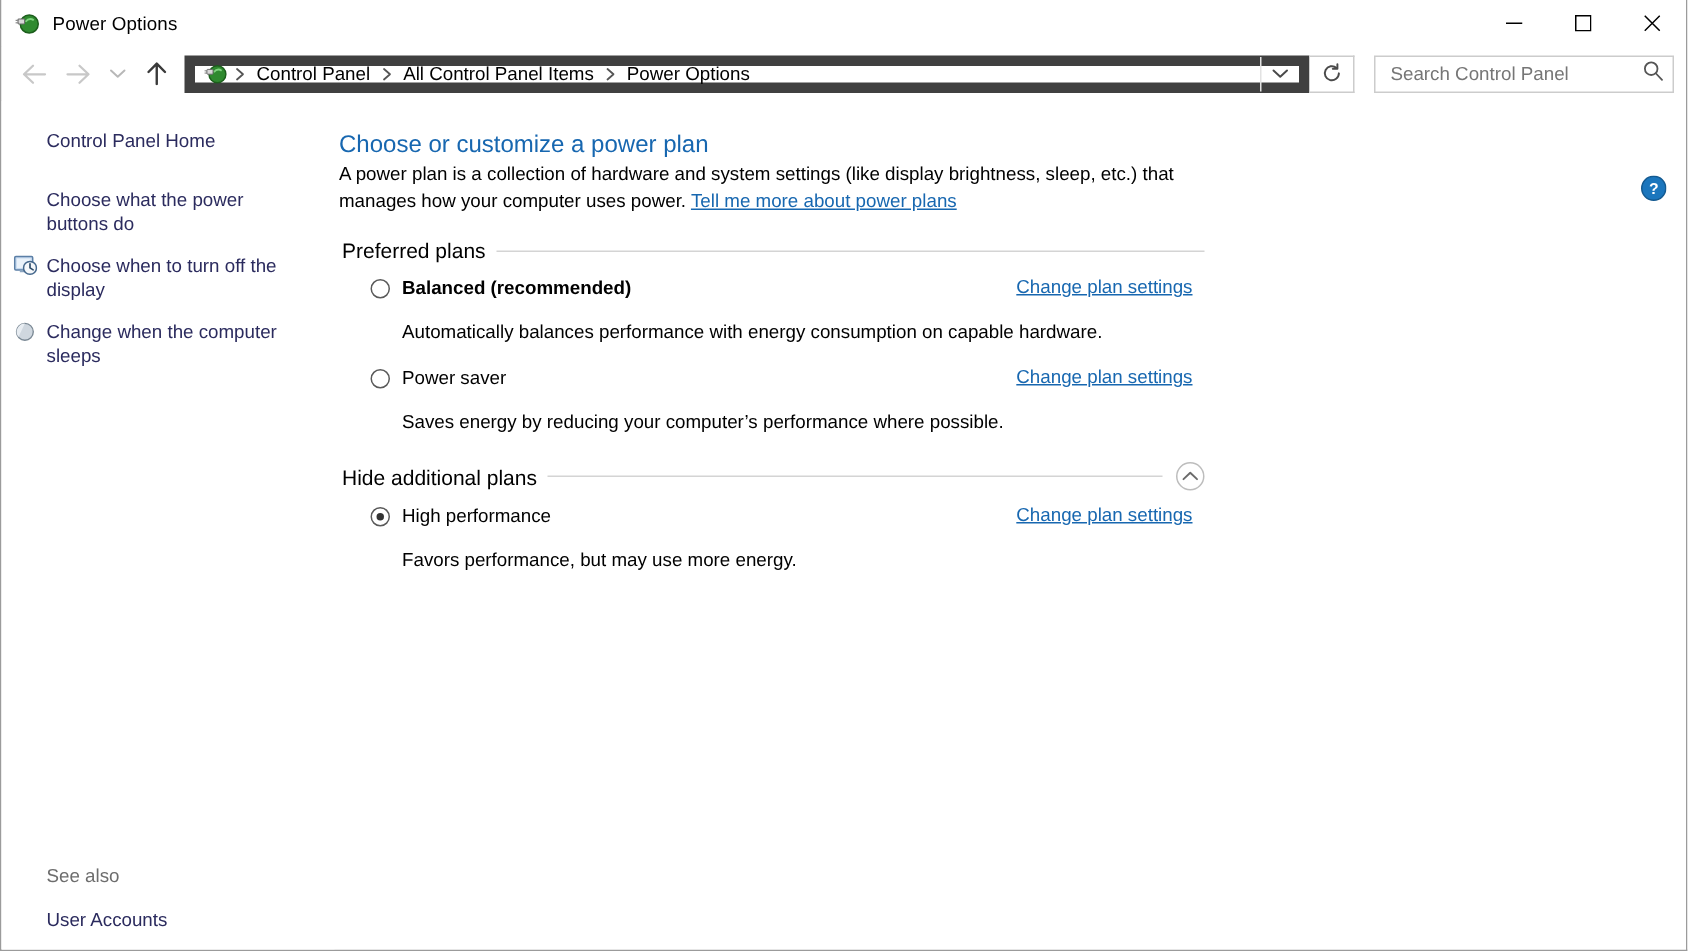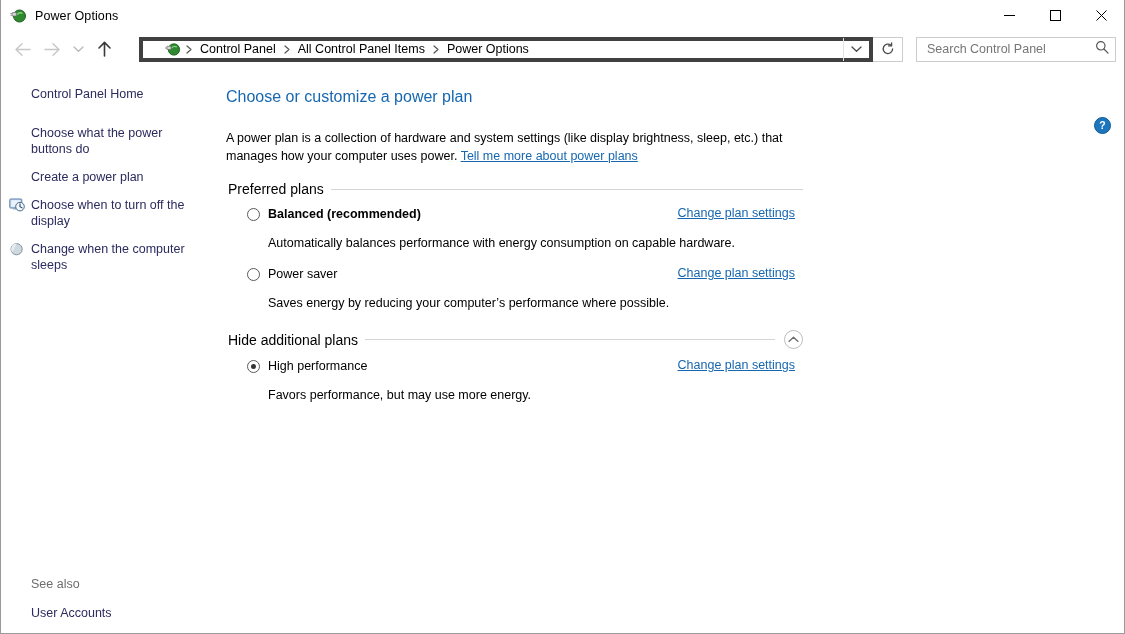--- a/index.html
+++ b/index.html
@@ -67,26 +67,26 @@
     width: 30px; height: 30px;
     display: flex; align-items: center; justify-content: center;
     flex: none;
   }
   .nav-arrow.small { width: 22px; }
   .nav-arrow svg { display: block; }
 
   #addressbar {
     flex: 1 1 auto;
     height: 25px;
-    border: 4px solid #404040;
+    border: 7px solid #404040;
     background: #ffffff;
     display: flex;
     align-items: center;
-    margin-left: 20px;
-    padding-left: 22px;
+    margin-left: 4px;
+    padding-left: 6px;
     min-width: 0;
   }
   #crumb-icon {
     width: 16px; height: 16px;
     margin-right: 2px;
     flex: none;
   }
   .crumb {
     font-size: 12.5px;
     color: #000000;
@@ -186,21 +186,21 @@
     overflow: hidden;
   }
   #help-btn {
     position: absolute;
     right: 13px; top: 50px;
     width: 17px; height: 17px;
   }
   #page-title {
     font-size: 16px;
     color: #1767b0;
-    margin: 0 0 22px 3px;
+    margin: 0 0 0 3px;
     font-weight: normal;
     line-height: 20px;
   }
   #intro {
     font-size: 12.5px;
     color: #000000;
     line-height: 18px;
     width: 585px;
     margin-left: 3px;
     margin-bottom: 16px;
@@ -412,23 +412,20 @@
 
     <div id="sidebar">
       <div class="side-link home">
         <span>Control Panel Home</span>
       </div>
 
       <div class="side-link spaced">
         <span>Choose what the power buttons do</span>
       </div>
 
-      <div class="side-link spaced">
-        <span>Create a power plan</span>
-      </div>
 
       <div class="side-link spaced">
         <span class="side-icon">
           <svg width="16" height="16" viewBox="0 0 16 16">
             <rect x="0.8" y="2" width="12" height="9" rx="0.8" fill="#c6d9ef" stroke="#5b7fa6" stroke-width="1"></rect>
             <rect x="2.2" y="3.3" width="9.2" height="6.4" fill="#eaf2fa"></rect>
             <rect x="4.2" y="11.2" width="5" height="1.3" fill="#8ba5c0"></rect>
             <circle cx="11" cy="9.6" r="4.3" fill="#f4f7fa" stroke="#44678c" stroke-width="1"></circle>
             <path d="M11 6.8 V9.6 L13.1 10.9" stroke="#2c4a68" stroke-width="1.1" fill="none" stroke-linecap="round"></path>
           </svg>

